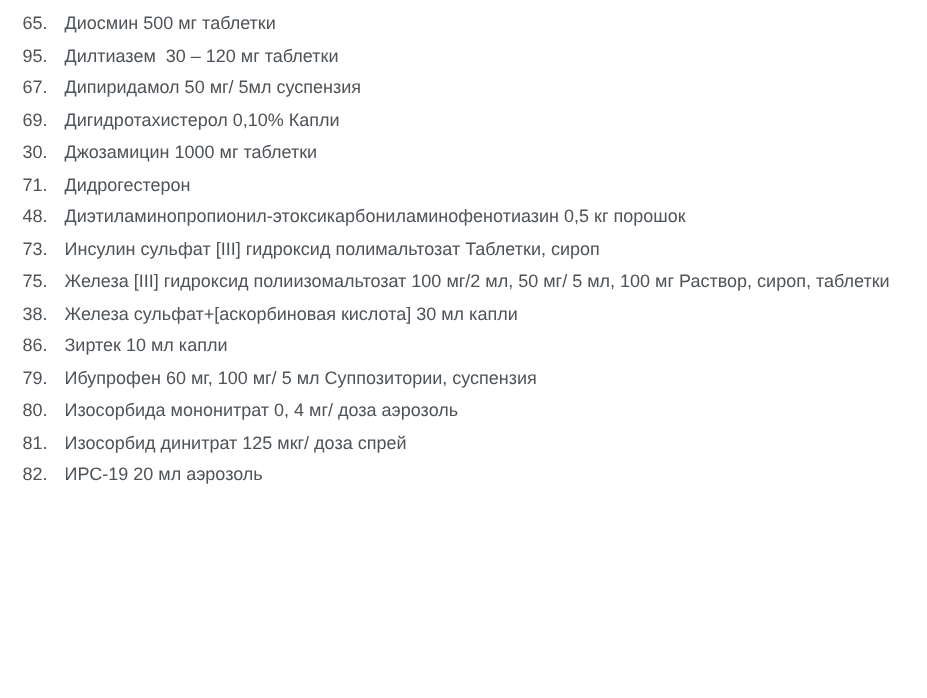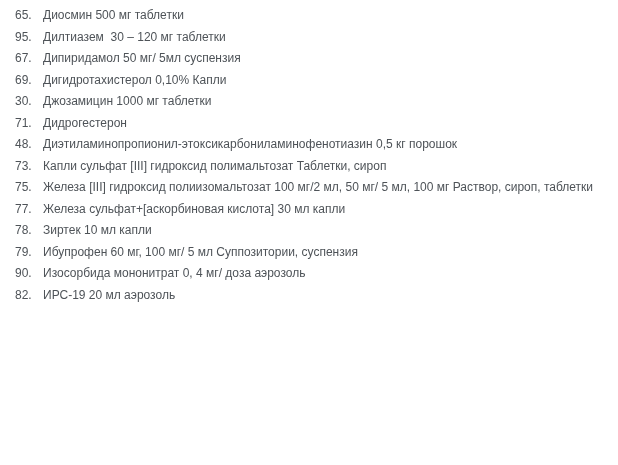--- a/index.html
+++ b/index.html
@@ -65,39 +65,43 @@
     <div class="list-item">
       <span class="item-number">71.</span>
       <span class="item-text">Дидрогестерон</span>
     </div>
     <div class="list-item">
       <span class="item-number">48.</span>
       <span class="item-text">Диэтиламинопропионил-этоксикарбониламинофенотиазин 0,5 кг порошок</span>
     </div>
     <div class="list-item">
       <span class="item-number">73.</span>
-      <span class="item-text">Капли сульфат [III] гидроксид полимальтозат Таблетки, сироп</span>
+      <span class="item-text">Инсулин сульфат [III] гидроксид полимальтозат Таблетки, сироп</span>
     </div>
     <div class="list-item">
       <span class="item-number">75.</span>
       <span class="item-text">Железа [III] гидроксид полиизомальтозат 100 мг/2 мл, 50 мг/ 5 мл, 100 мг Раствор, сироп, таблетки</span>
     </div>
     <div class="list-item">
-      <span class="item-number">77.</span>
+      <span class="item-number">38.</span>
       <span class="item-text">Железа сульфат+[аскорбиновая кислота] 30 мл капли</span>
     </div>
     <div class="list-item">
-      <span class="item-number">78.</span>
+      <span class="item-number">86.</span>
       <span class="item-text">Зиртек 10 мл капли</span>
     </div>
     <div class="list-item">
       <span class="item-number">79.</span>
       <span class="item-text">Ибупрофен 60 мг, 100 мг/ 5 мл Суппозитории, суспензия</span>
     </div>
     <div class="list-item">
-      <span class="item-number">90.</span>
+      <span class="item-number">80.</span>
       <span class="item-text">Изосорбида мононитрат 0, 4 мг/ доза аэрозоль</span>
+    </div>
+    <div class="list-item">
+      <span class="item-number">81.</span>
+      <span class="item-text">Изосорбид динитрат 125 мкг/ доза спрей</span>
     </div>
     <div class="list-item">
       <span class="item-number">82.</span>
       <span class="item-text">ИРС-19 20 мл аэрозоль</span>
     </div>
   </div>
 
 </body></html>

